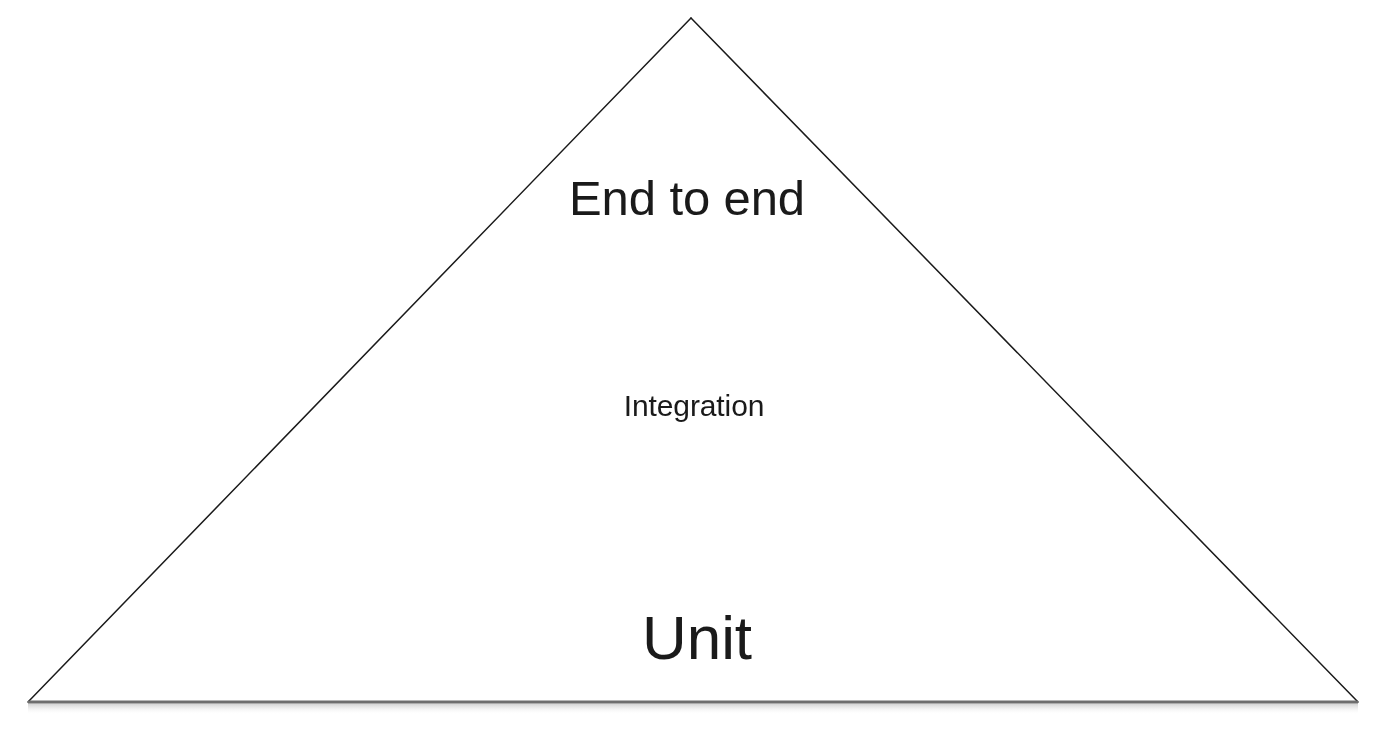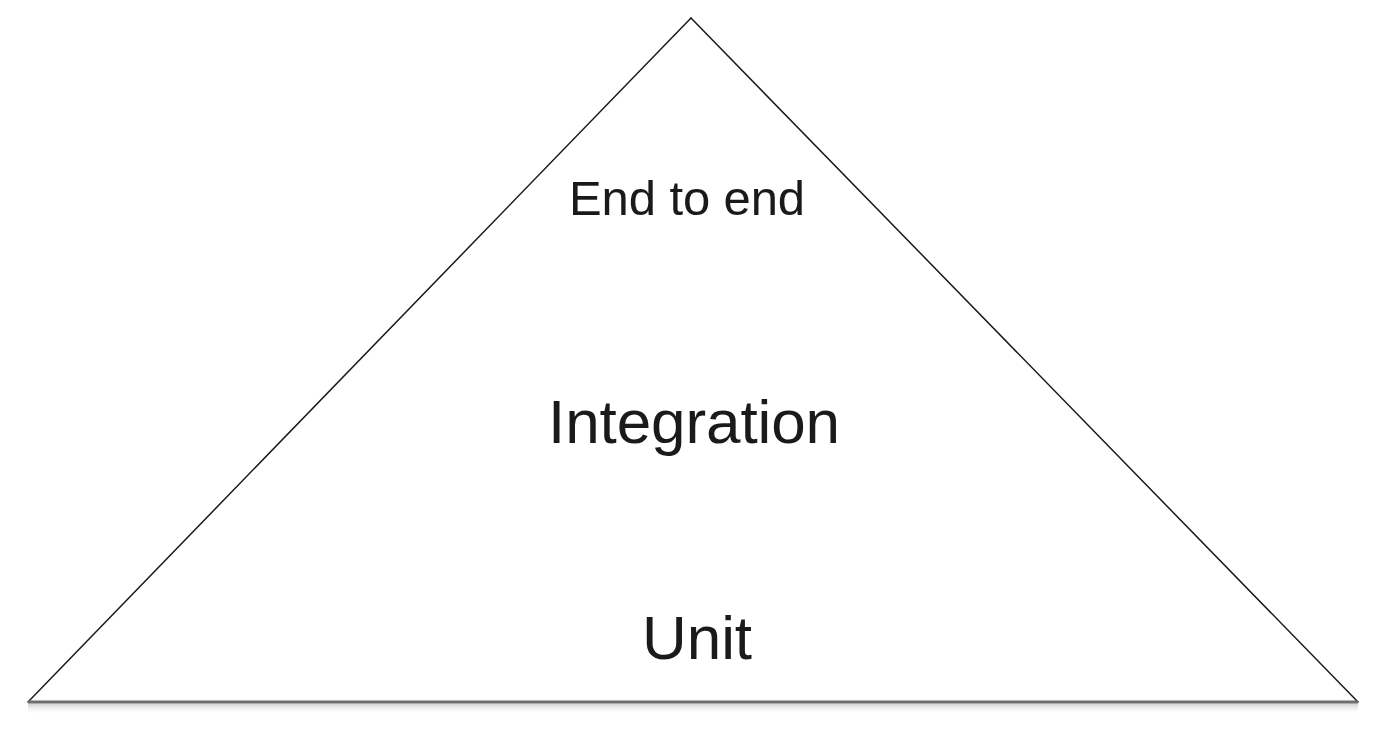--- a/index.html
+++ b/index.html
@@ -39,21 +39,21 @@
     letter-spacing: -0.1px;
   }
   #label-e2e {
     left: 687px;
     top: 174px;
     font-size: 49px;
   }
   #label-integration {
     left: 694px;
     top: 391px;
-    font-size: 62px;
+    font-size: 30px;
   }
   #label-unit {
     left: 697px;
     top: 607px;
     font-size: 62px;
   }
 </style>
 </head>
 <body>
 

